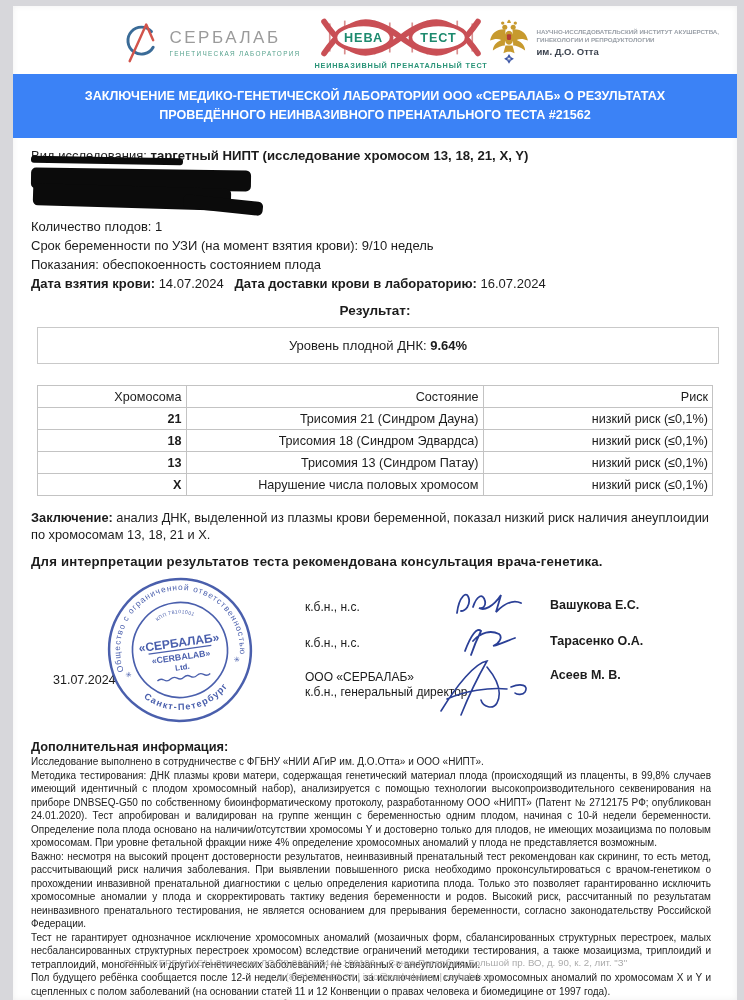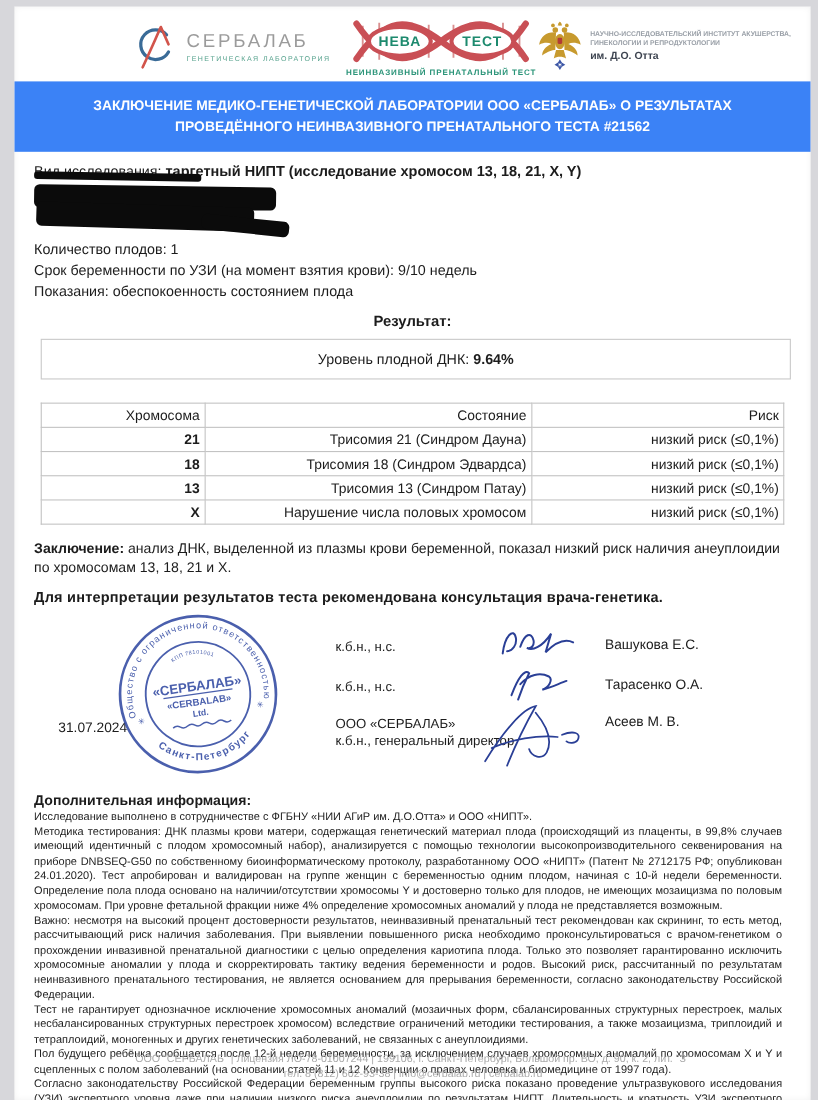--- a/index.html
+++ b/index.html
@@ -51,21 +51,21 @@
     text-align:right;font-weight:normal;height:17px;}
   table.chrom td.num{font-weight:bold;}
   
   .conclusion{padding:13px 28px 0 18px;font-size:12.8px;line-height:17px;text-align:justify;}
   .recommend{padding:11px 28px 0 18px;font-size:13.2px;font-weight:bold;letter-spacing:.2px;}
   
   .sigblock{position:relative;height:158px;margin-top:6px;}
   .stamp{position:absolute;left:92px;top:0;}
   .sig-date{position:absolute;left:40px;top:98px;font-size:12.5px;}
   .sig-label{position:absolute;left:292px;font-size:12px;line-height:15px;width:225px;}
-  .sig-name{position:absolute;left:537px;font-size:12.5px;font-weight:normal;}
+  .sig-name{position:absolute;left:537px;font-size:12.5px;font-weight:bold;}
   .sig-ink{position:absolute;}
   
   .addinfo{padding:6px 26px 0 18px;}
   .addinfo-title{font-size:12.8px;font-weight:bold;margin-bottom:1px;}
   .addinfo p{margin:0;font-size:10px;line-height:13.5px;text-align:justify;color:#222;}
   
   .footer{position:absolute;left:0;right:0;bottom:16px;text-align:center;
     color:#ababab;font-size:9.7px;line-height:14px;}
 </style>
 </head>
@@ -154,20 +154,26 @@
     <div class="redaction">
       <span class="ghost">Андреевна</span>
       <div class="blob b0"></div>
       <div class="blob b1"></div>
       <div class="blob b2"></div>
       <div class="blob b3"></div>
     </div>
     <div>Количество плодов: 1</div>
     <div>Срок беременности по УЗИ (на момент взятия крови): 9/10 недель</div>
     <div>Показания: обеспокоенность состоянием плода</div>
+    <div>
+      <b>Дата взятия крови:</b>
+      <span>14.07.2024</span>&nbsp;&nbsp;
+      <b>Дата доставки крови в лабораторию:</b>
+      <span>16.07.2024</span>
+    </div>
   </div>
 
   <div class="result-title">Результат:</div>
   <div class="result-box">
     <div class="result-cell">
       <span>Уровень плодной ДНК:</span>
       <b>9.64%</b>
     </div>
   </div>
 

